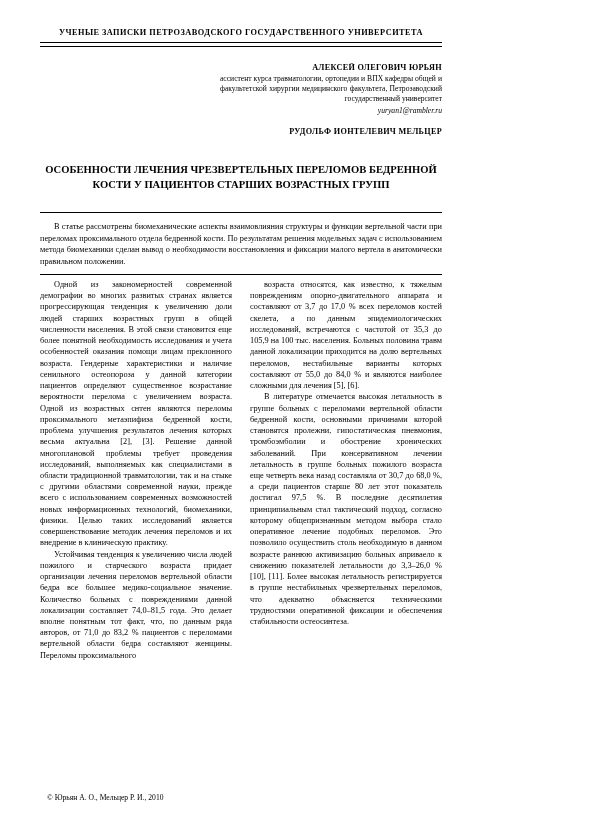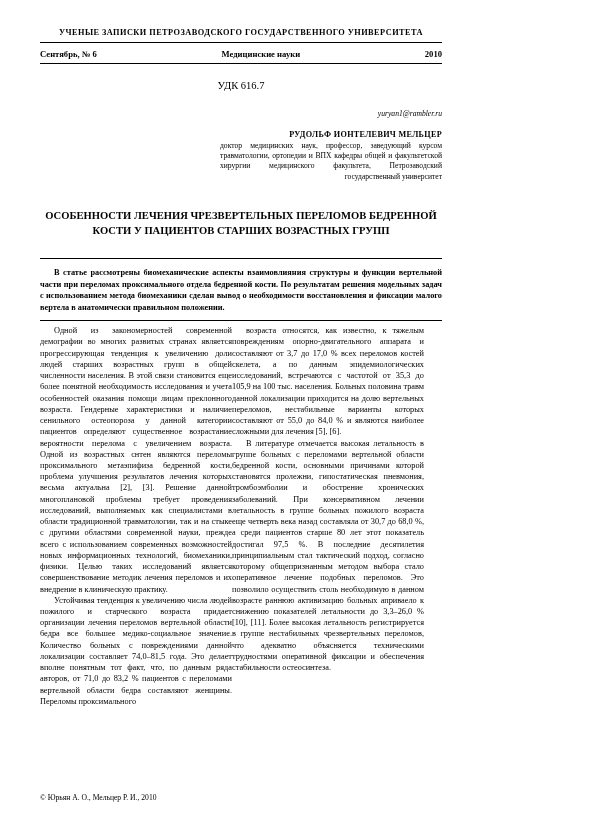--- a/index.html
+++ b/index.html
@@ -82,83 +82,78 @@
     line-height:1.45;
     margin:26px 0 20px 0;
   }
 
   
   .abstract-box {
     border-top:1px solid #000;
     border-bottom:1px solid #000;
     padding:8px 0 7px 0;
     margin-bottom:0;
-    font-weight:bold;
   }
   .abstract {
     font-size:8.3px;
     line-height:1.38;
     text-align:justify;
     text-indent:14px;
   }
   .keywords {
     font-size:7.1px;
     line-height:1.3;
     text-align:justify;
     margin-top:5px;
   }
   .keywords .kw-label { font-style:italic; }
 
   
   .cols {
     display:flex;
+    gap:18px;
     margin-top:4px;
   }
   .col {
     width:calc((100% - 18px)/2);
     font-size:8.3px;
     line-height:1.355;
     text-align:justify;
     hyphens:auto;
   }
   .col p { margin:0; text-indent:14px; }
   .col p.first { text-indent:14px; }
 
   
   .footer {
     position:absolute;
-    left:40px;
+    left:47px;
     bottom:18px;
     font-size:7.6px;
   }
 </style>
 </head>
 <body>
 
 <div class="page">
 
   <div class="journal-head">УЧЕНЫЕ ЗАПИСКИ ПЕТРОЗАВОДСКОГО ГОСУДАРСТВЕННОГО УНИВЕРСИТЕТА</div>
   <div class="rule"></div>
 
-  <div class="issue-line">
-    <span>Сентябрь, № 6</span>
-    <span class="mid">Медицинские науки</span>
-    <span>2010</span>
-  </div>
   <div class="rule rule-after-issue"></div>
 
-  <div class="udk">УДК 616.7</div>
 
   <div class="authors">
     <div class="author-block">
+      <div class="author-name">АЛЕКСЕЙ ОЛЕГОВИЧ ЮРЬЯН</div>
+      <div class="author-aff">ассистент курса травматологии, ортопедии и ВПХ кафедры общей и факультетской хирургии медицинского факультета, Петрозаводский государственный университет</div>
       <div class="author-mail">yuryan1@rambler.ru</div>
     </div>
     <div class="author-block">
       <div class="author-name">РУДОЛЬФ ИОНТЕЛЕВИЧ МЕЛЬЦЕР</div>
-      <div class="author-aff">доктор медицинских наук, профессор, заведующий курсом травматологии, ортопедии и ВПХ кафедры общей и факультетской хирургии медицинского факультета, Петрозаводский государственный университет</div>
     </div>
   </div>
 
   <div class="title">ОСОБЕННОСТИ ЛЕЧЕНИЯ ЧРЕЗВЕРТЕЛЬНЫХ ПЕРЕЛОМОВ БЕДРЕННОЙ КОСТИ У ПАЦИЕНТОВ СТАРШИХ ВОЗРАСТНЫХ ГРУПП</div>
 
   <div class="abstract-box">
     <div class="abstract">В статье рассмотрены биомеханические аспекты взаимовлияния структуры и функции вертельной части при переломах проксимального отдела бедренной кости. По результатам решения модельных задач с использованием метода биомеханики сделан вывод о необходимости восстановления и фиксации малого вертела в анатомически правильном положении.</div>
   </div>
 
   <div class="cols">

